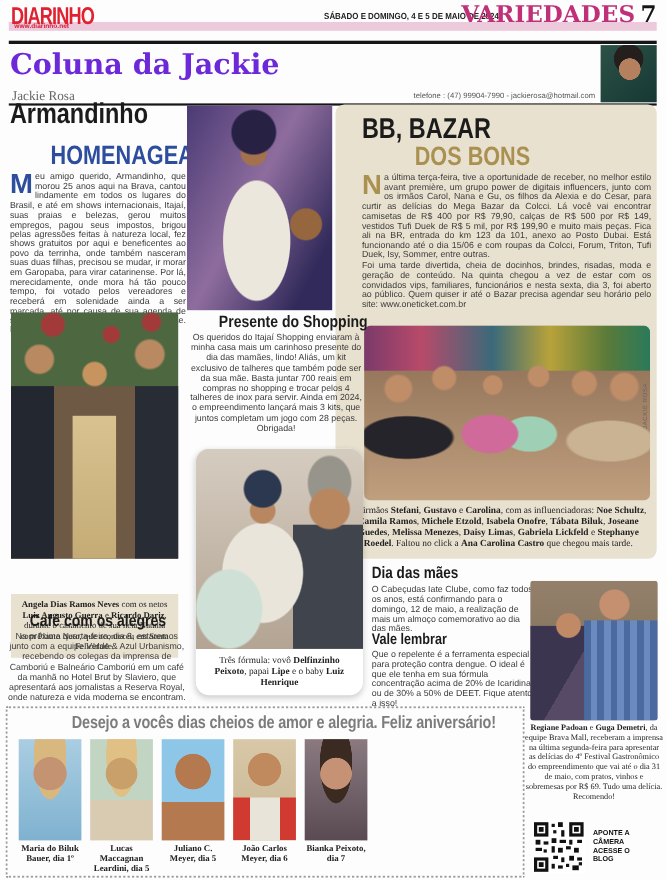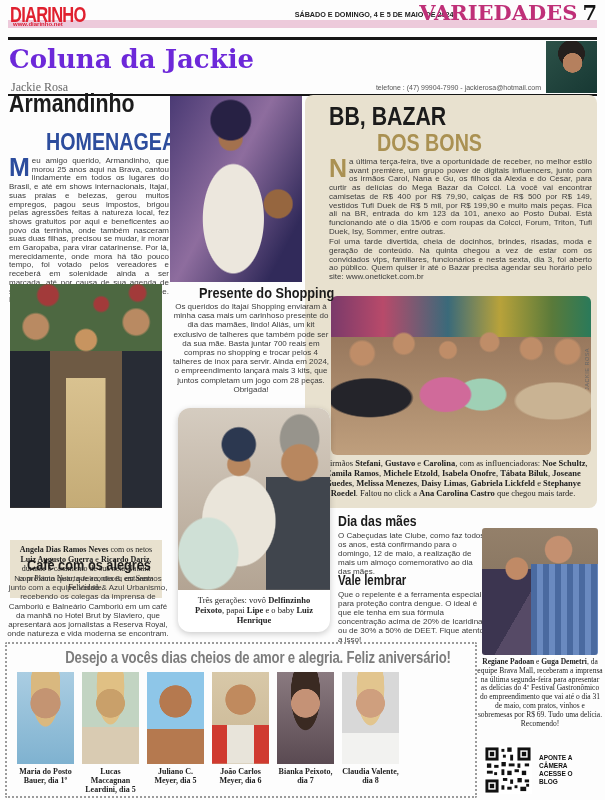--- a/index.html
+++ b/index.html
@@ -187,21 +187,21 @@
 
 <div class="abs wedding-card">
   <div class="ph ph-wedding"></div>
   <div class="wedding-cap cap"><b>Angela Dias Ramos Neves</b><span> com os netos </span><b>Luiz Augusto Guerra</b><span> e </span><b>Ricardo Dariz</b><span>, durante o casamento de sua neta Natalia com Plauto Neto, que aconteceu em Santa Felicidade.</span></div>
 </div>
 
 <div class="abs presente-title sec-hd"><span class="condC">Presente do Shopping</span></div>
 <div class="abs presente-body bodytxt">Os queridos do Itajaí Shopping enviaram à minha casa mais um carinhoso presente do dia das mamães, lindo! Aliás, um kit exclusivo de talheres que também pode ser da sua mãe. Basta juntar 700 reais em compras no shopping e trocar pelos 4 talheres de inox para servir. Ainda em 2024, o empreendimento lançará mais 3 kits, que juntos completam um jogo com 28 peças. Obrigada!</div>
 <div class="abs baby-card">
   <div class="ph ph-baby"></div>
-  <div class="baby-cap cap"><span>Três gerações: vovô </span><b>Delfinzinho Peixoto</b><span>, papai </span><b>Lipe</b><span> e o baby </span><b>Luiz Henrique</b></div>
+  <div class="baby-cap cap"><span>Três fórmula: vovô </span><b>Delfinzinho Peixoto</b><span>, papai </span><b>Lipe</b><span> e o baby </span><b>Luiz Henrique</b></div>
 </div>
 
 <div class="abs cafe-title sec-hd"><span class="condC">Café com os alegres</span></div>
 <div class="abs cafe-body bodytxt">Na próxima quarta-feira, dia 8, estaremos junto com a equipe Verde &amp; Azul Urbanismo, recebendo os colegas da imprensa de Camboriú e Balneário Camboriú em um café da manhã no Hotel Brut by Slaviero, que apresentará aos jornalistas a Reserva Royal, onde natureza e vida moderna se encontram.</div>
 
 <div class="abs maes-title sec-hd"><span class="condL">Dia das mães</span></div>
 <div class="abs maes-body bodytxt">O Cabeçudas Iate Clube, como faz todos os anos, está confirmando para o domingo, 12 de maio, a realização de mais um almoço comemorativo ao dia das mães.</div>
 <div class="abs vale-title sec-hd"><span class="condL">Vale lembrar</span></div>
 <div class="abs vale-body bodytxt">Que o repelente é a ferramenta especial para proteção contra dengue. O ideal é que ele tenha em sua fórmula concentração acima de 20% de Icaridina ou de 30% a 50% de DEET. Fique atento a isso!</div>
 
@@ -258,36 +258,32 @@
 
 <div class="abs bday-box">
   <div class="banner-row">
     <div class="bdots l"></div>
     <div class="banner-txt">Desejo a vocês dias cheios de amor e alegria. Feliz aniversário!</div>
     <div class="bdots r"></div>
   </div>
   <div class="people">
     <div class="person">
       <div class="bphoto ph bd1"></div>
-      <div class="bname">Maria do Posto Bauer, dia 1º</div>
+      <div class="bname">Maria do Biluk Bauer, dia 1º</div>
     </div>
     <div class="person">
       <div class="bphoto ph bd2"></div>
       <div class="bname">Lucas Maccagnan Leardini, dia 5</div>
     </div>
     <div class="person">
       <div class="bphoto ph bd3"></div>
       <div class="bname">Juliano C. Meyer, dia 5</div>
     </div>
     <div class="person">
       <div class="bphoto ph bd4"></div>
       <div class="bname">João Carlos Meyer, dia 6</div>
     </div>
     <div class="person">
       <div class="bphoto ph bd5"></div>
       <div class="bname">Bianka Peixoto, dia 7</div>
     </div>
-    <div class="person">
-      <div class="bphoto ph bd7"></div>
-      <div class="bname">Claudia Valente, dia 8</div>
-    </div>
   </div>
 </div>
 
 </body></html>

